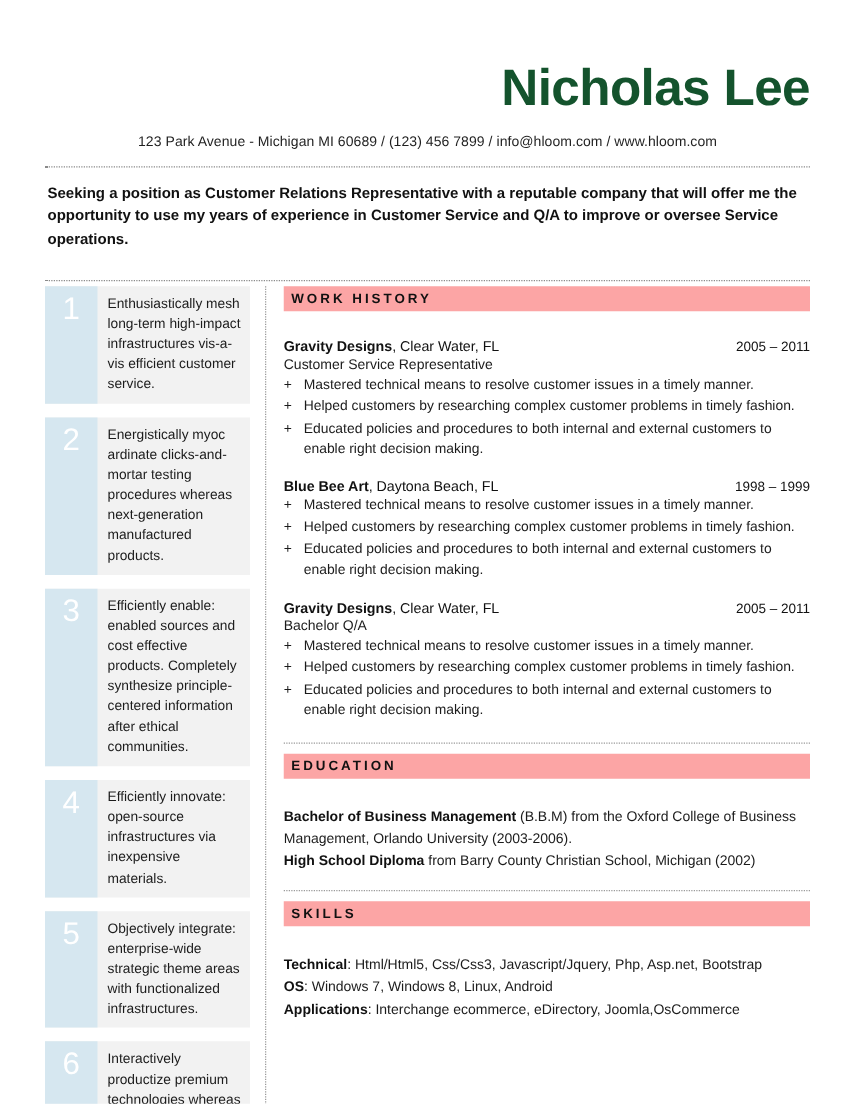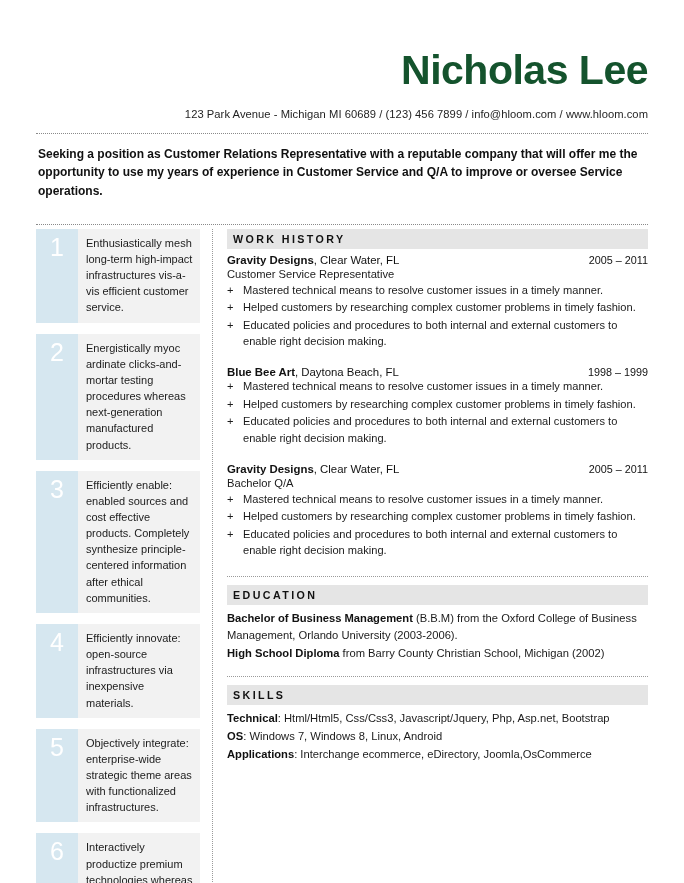--- a/index.html
+++ b/index.html
@@ -22,21 +22,21 @@
     text-align: right;
     font-size: 41px;
     font-weight: bold;
     letter-spacing: -0.5px;
     line-height: 1.1;
     color: #14532d;
     margin-top: 14px;
   }
 
   .contact {
-    text-align: right;
+    text-align: center;
     font-size: 11.2px;
     color: #1f1f1f;
     margin-top: 15px;
     letter-spacing: 0.05px;
   }
 
   .dotted-rule {
     border-top: 1px dotted #8a8a8a;
     margin: 13px 0 0 0;
     height: 0;
@@ -99,27 +99,27 @@
   .num-text {
     flex: 1 1 auto;
     font-size: 11px;
     line-height: 1.47;
     color: #1b1b1b;
     padding: 6px 7px 7px 8px;
   }
 
   
   .section-head {
-    background: #e5e5e5;
+    background: #fca5a5;
     font-size: 10.7px;
     font-weight: bold;
     letter-spacing: 2.4px;
     color: #111111;
     padding: 4px 6px 4px 6px;
-    margin-bottom: 5px;
+    margin-bottom: 23px;
   }
 
   .section-rule {
     border-top: 1px dotted #9a9a9a;
     margin: 14px 0 8px 0;
     height: 0;
   }
 
   
   .job { margin-bottom: 17px; }

